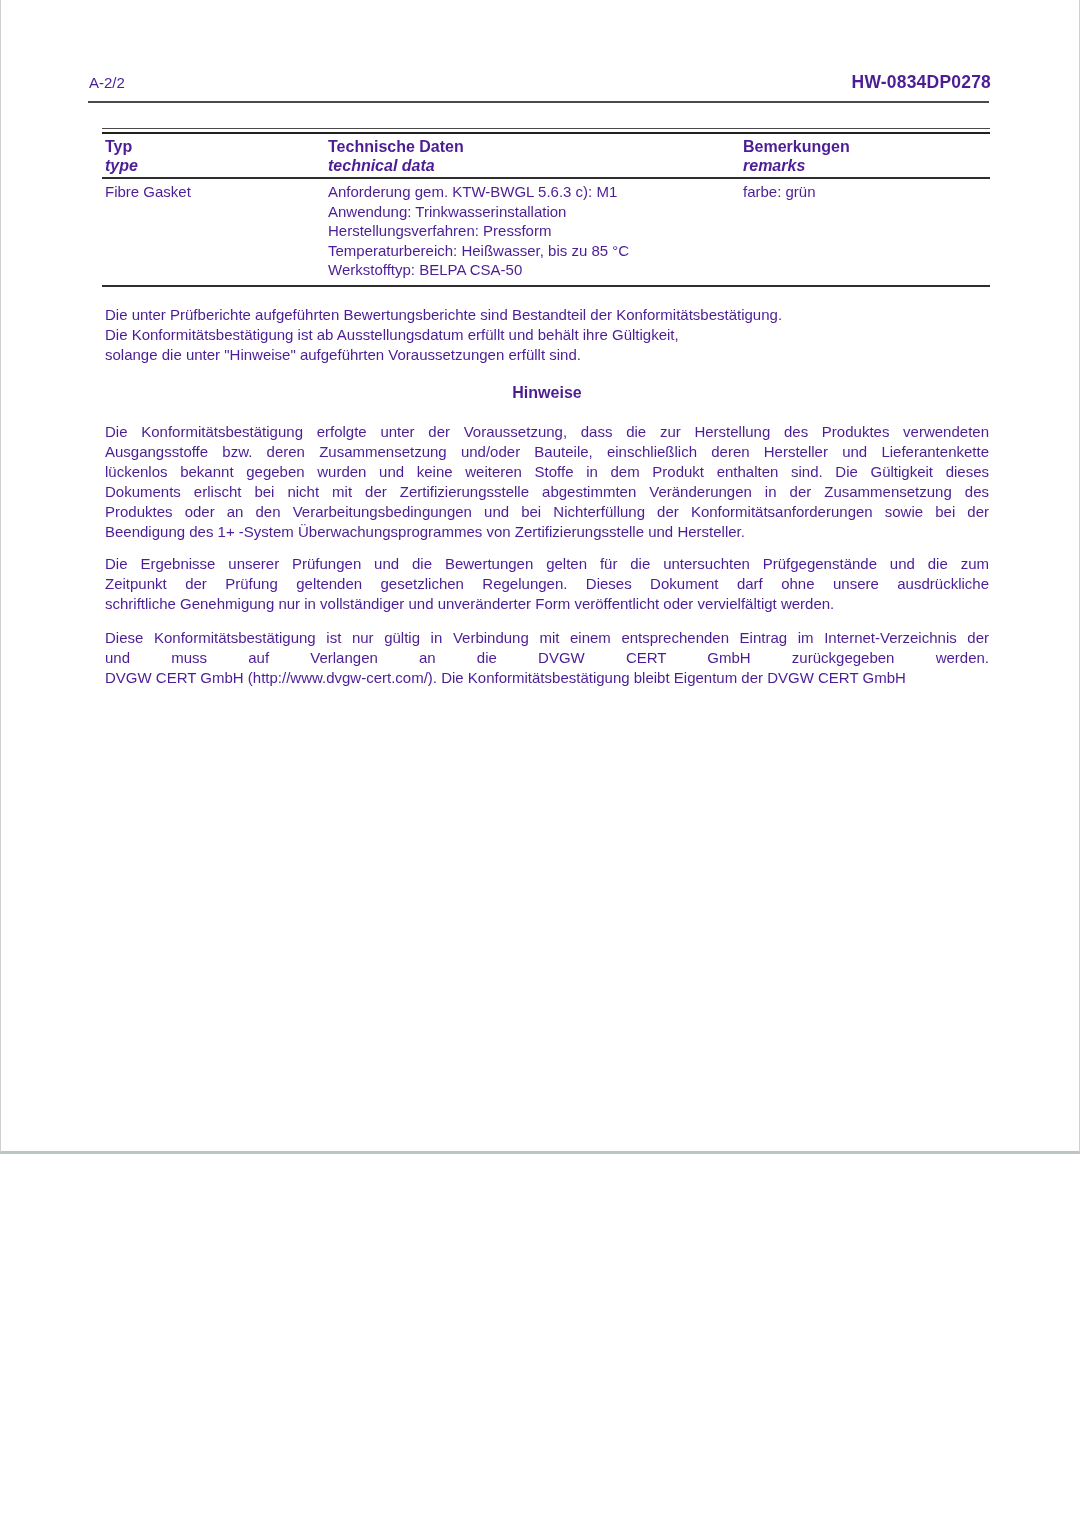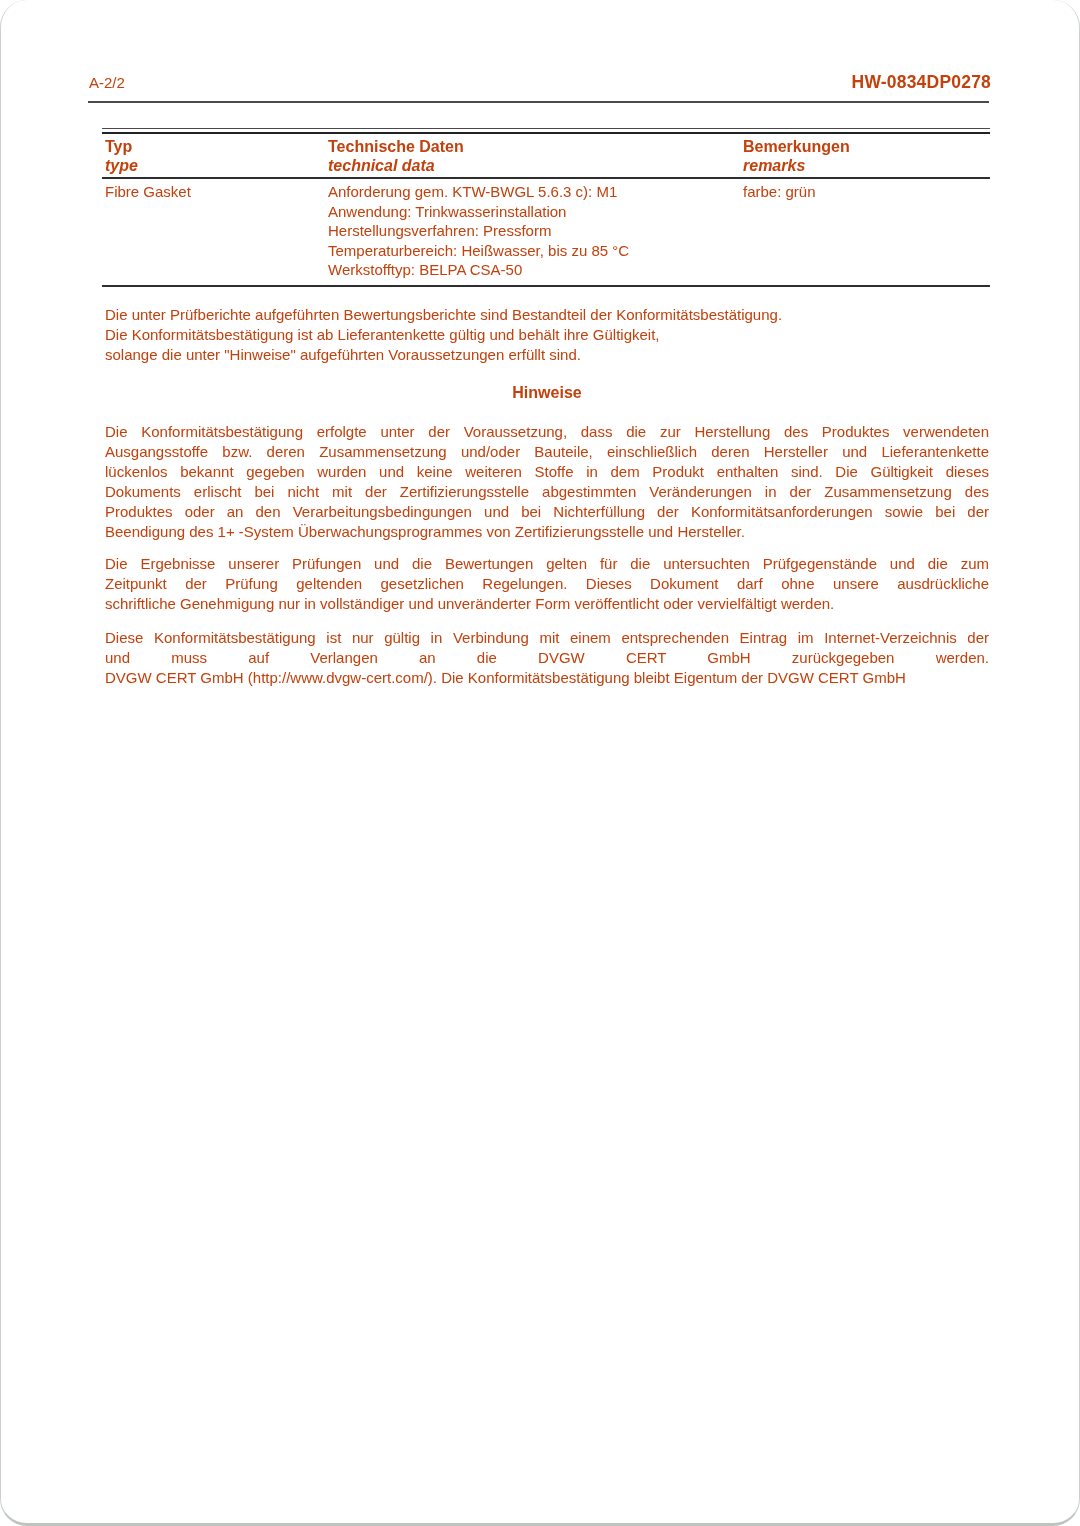--- a/index.html
+++ b/index.html
@@ -1,27 +1,26 @@
 <!DOCTYPE html>
 <html><head>
 <meta charset="utf-8">
 <style>
   html,body{margin:0;padding:0;background:#fff;}
   .page{
     position:relative;
-    width:1080px;height:1526px;
+    width:1080px;height:1154px;
     box-sizing:border-box;
     background:#ffffff;
     font-family:"Liberation Sans",sans-serif;
-    color:#c2410c;
+    color:#4c1d95;
     border-left:1px solid #ccd1ce;
     border-right:1px solid #ccd1ce;
     border-bottom:3px solid #bdc5c1;
     overflow:hidden;
-    border-radius:27px;
   }
   
   .hdr{display:flex;justify-content:space-between;align-items:baseline;margin:72px 88px 0 88px;}
   .hdr-left{font-size:15px;}
   .hdr-right{font-size:17.5px;font-weight:bold;letter-spacing:.2px;}
   .hdr-rule{height:2px;background:#4b4b4b;margin:8px 90px 0 87px;}
   
   .tbl{margin:25px 89px 4px 101px;}
   .line-thin{height:1px;background:#4a4a4a;}
   .gap3{height:3px;}
@@ -86,21 +85,21 @@
           <div>Werkstofftyp: BELPA CSA-50</div>
         </div>
       <div class="c3">farbe: grün</div>
     </div>
 
     <div class="t-bot"></div>
   </div>
 
   <div class="intro">
       <div>Die unter Prüfberichte aufgeführten Bewertungsberichte sind Bestandteil der Konformitätsbestätigung.</div>
-      <div>Die Konformitätsbestätigung ist ab Lieferantenkette gültig und behält ihre Gültigkeit,</div>
+      <div>Die Konformitätsbestätigung ist ab Ausstellungsdatum erfüllt und behält ihre Gültigkeit,</div>
       <div>solange die unter "Hinweise" aufgeführten Voraussetzungen erfüllt sind.</div>
     </div>
 
   <div class="hinweise-h">Hinweise</div>
 
   <div class="para p2">
       <div>Die Konformitätsbestätigung erfolgte unter der Voraussetzung, dass die zur Herstellung des Produktes verwendeten</div>
       <div>Ausgangsstoffe bzw. deren Zusammensetzung und/oder Bauteile, einschließlich deren Hersteller und Lieferantenkette</div>
       <div>lückenlos bekannt gegeben wurden und keine weiteren Stoffe in dem Produkt enthalten sind. Die Gültigkeit dieses</div>
       <div>Dokuments erlischt bei nicht mit der Zertifizierungsstelle abgestimmten Veränderungen in der Zusammensetzung des</div>

